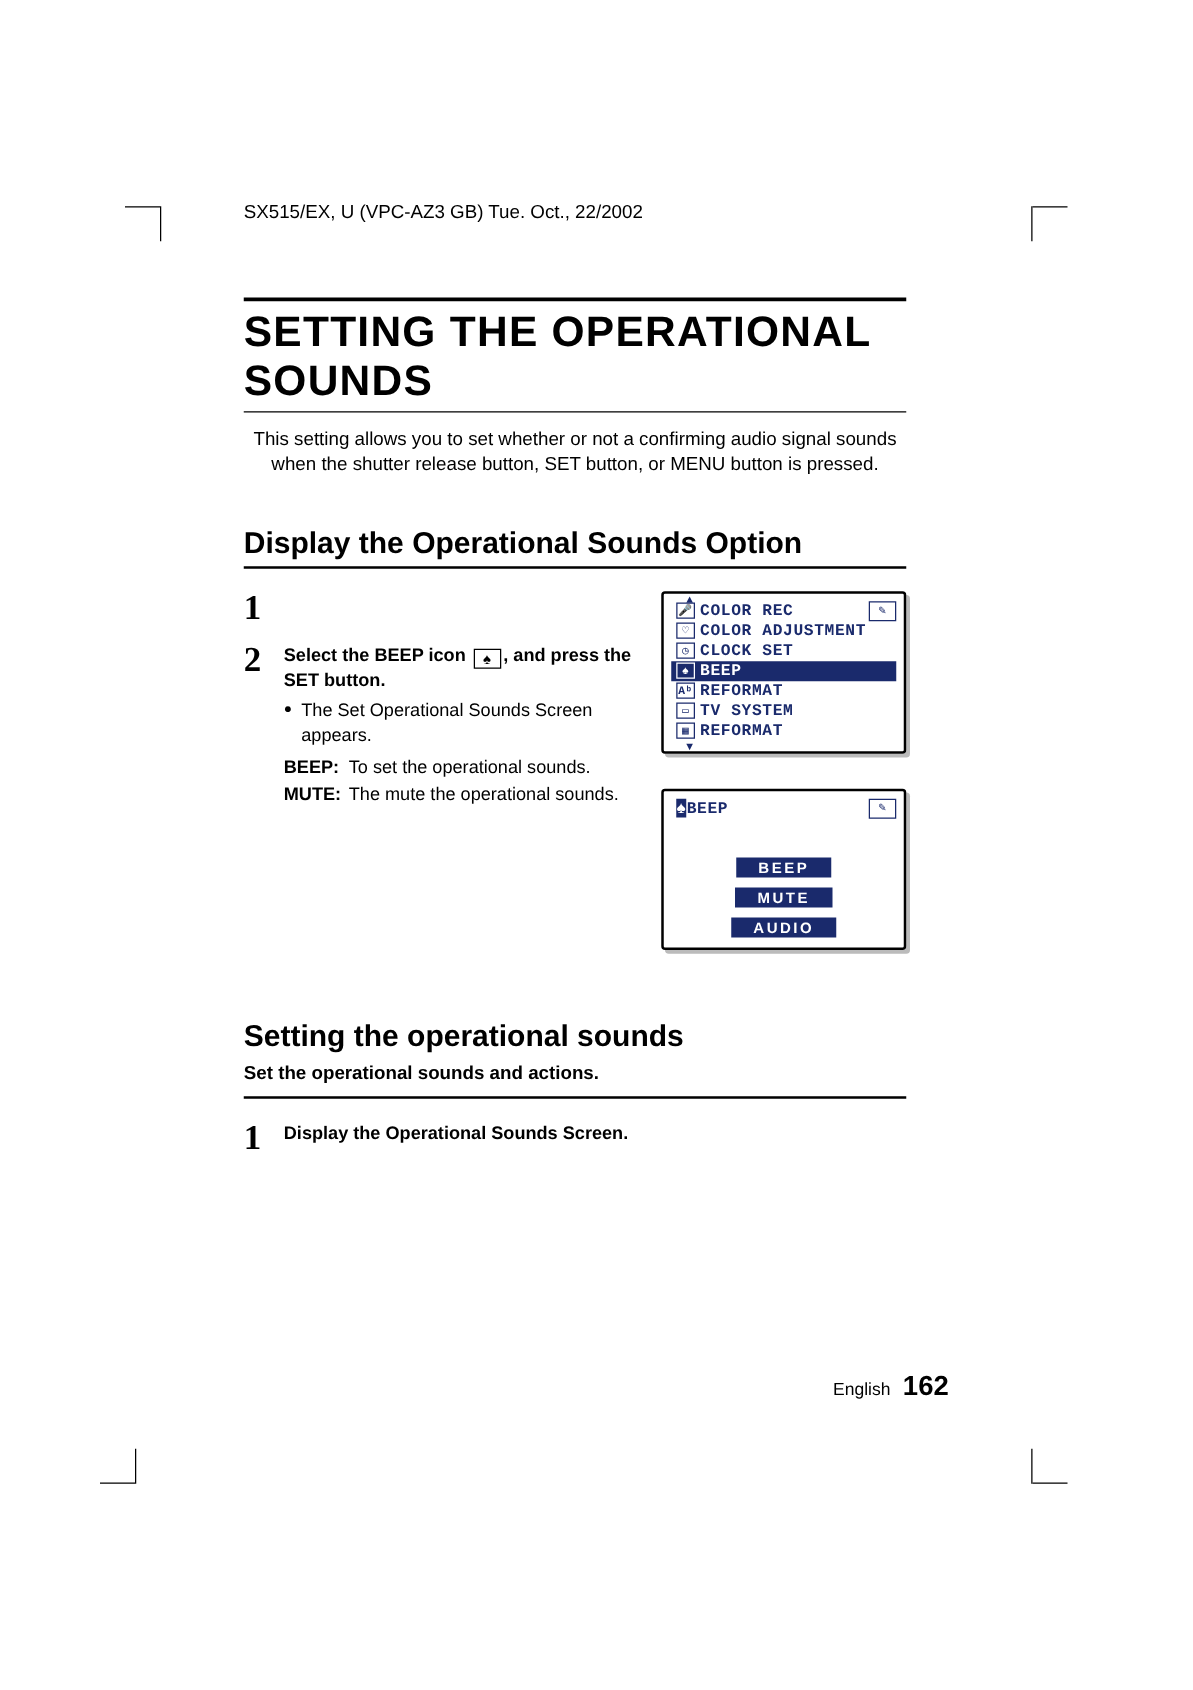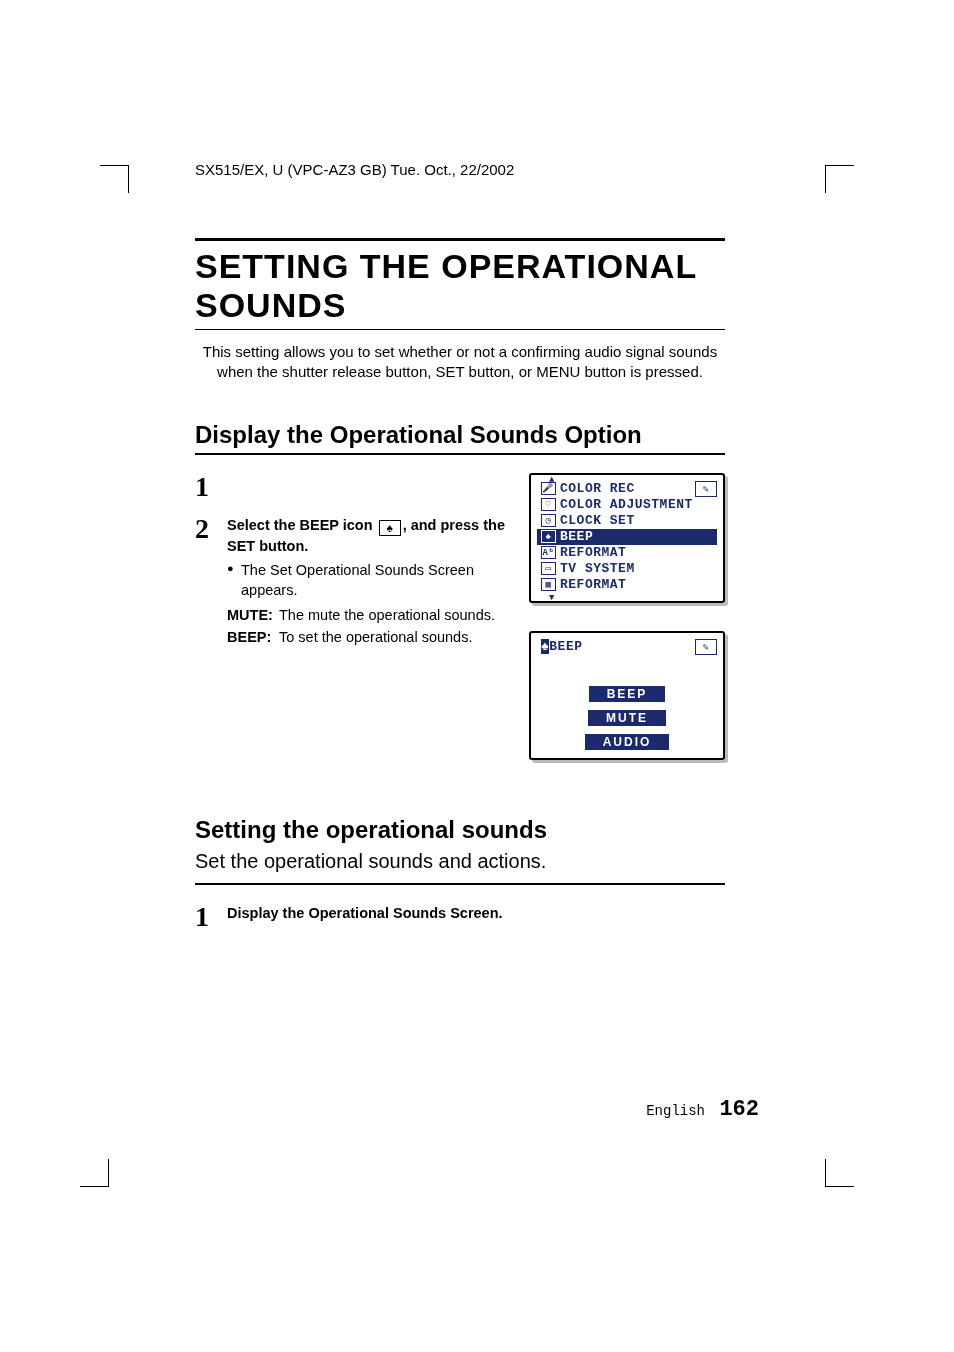--- a/index.html
+++ b/index.html
@@ -143,28 +143,27 @@
       background:#1a2a6c; color:#fff;
       font-family: Arial, sans-serif;
       font-weight:700;
       letter-spacing:2px;
       font-size:12px;
       padding: 1px 18px;
       font-stretch: condensed;
     }
 
     .section2-wrap { margin-top: 28px; }
-    .set-text { font-size: 20px; margin: 6px 0 10px 0; }
+    .set-text { font-size: 15px; margin: 6px 0 10px 0; font-weight: bold; }
 
     .footer {
       position: absolute;
       bottom: 230px;
       right: 195px;
       font-size: 14px;
-      font-family: Liberation Mono, monospace;
     }
     .footer .pg { font-size: 22px; font-weight:700; margin-left:6px;}
   </style>
 </head>
 <body>
 
 <div class="crop-mark crop-tl"></div>
 <div class="crop-mark crop-tr"></div>
 <div class="crop-mark crop-bl"></div>
 <div class="crop-mark crop-br"></div>
@@ -192,26 +191,26 @@
           <div>
             <b>Select the BEEP icon </b><span class="icon-box">
                 <span class="spade">♠</span>
               </span><b>, and press the SET button.</b>
           </div>
           <div class="bullet-line">
             <div class="bullet-dot">●</div>
             <div>The Set Operational Sounds Screen appears.</div>
           </div>
           <div class="def-line">
+            <div class="def-term">BEEP:</div>
+            <div class="def-desc">To set the operational sounds.</div>
+          </div>
+          <div class="def-line">
             <div class="def-term">MUTE:</div>
             <div class="def-desc">The mute the operational sounds.</div>
-          </div>
-          <div class="def-line">
-            <div class="def-term">BEEP:</div>
-            <div class="def-desc">To set the operational sounds.</div>
           </div>
         </div>
       </div>
     </div>
 
     <div class="col-right">
 
       <div class="lcd">
         <span class="tri-up">▲</span>
         <div class="scroll-badge">✎</div>

